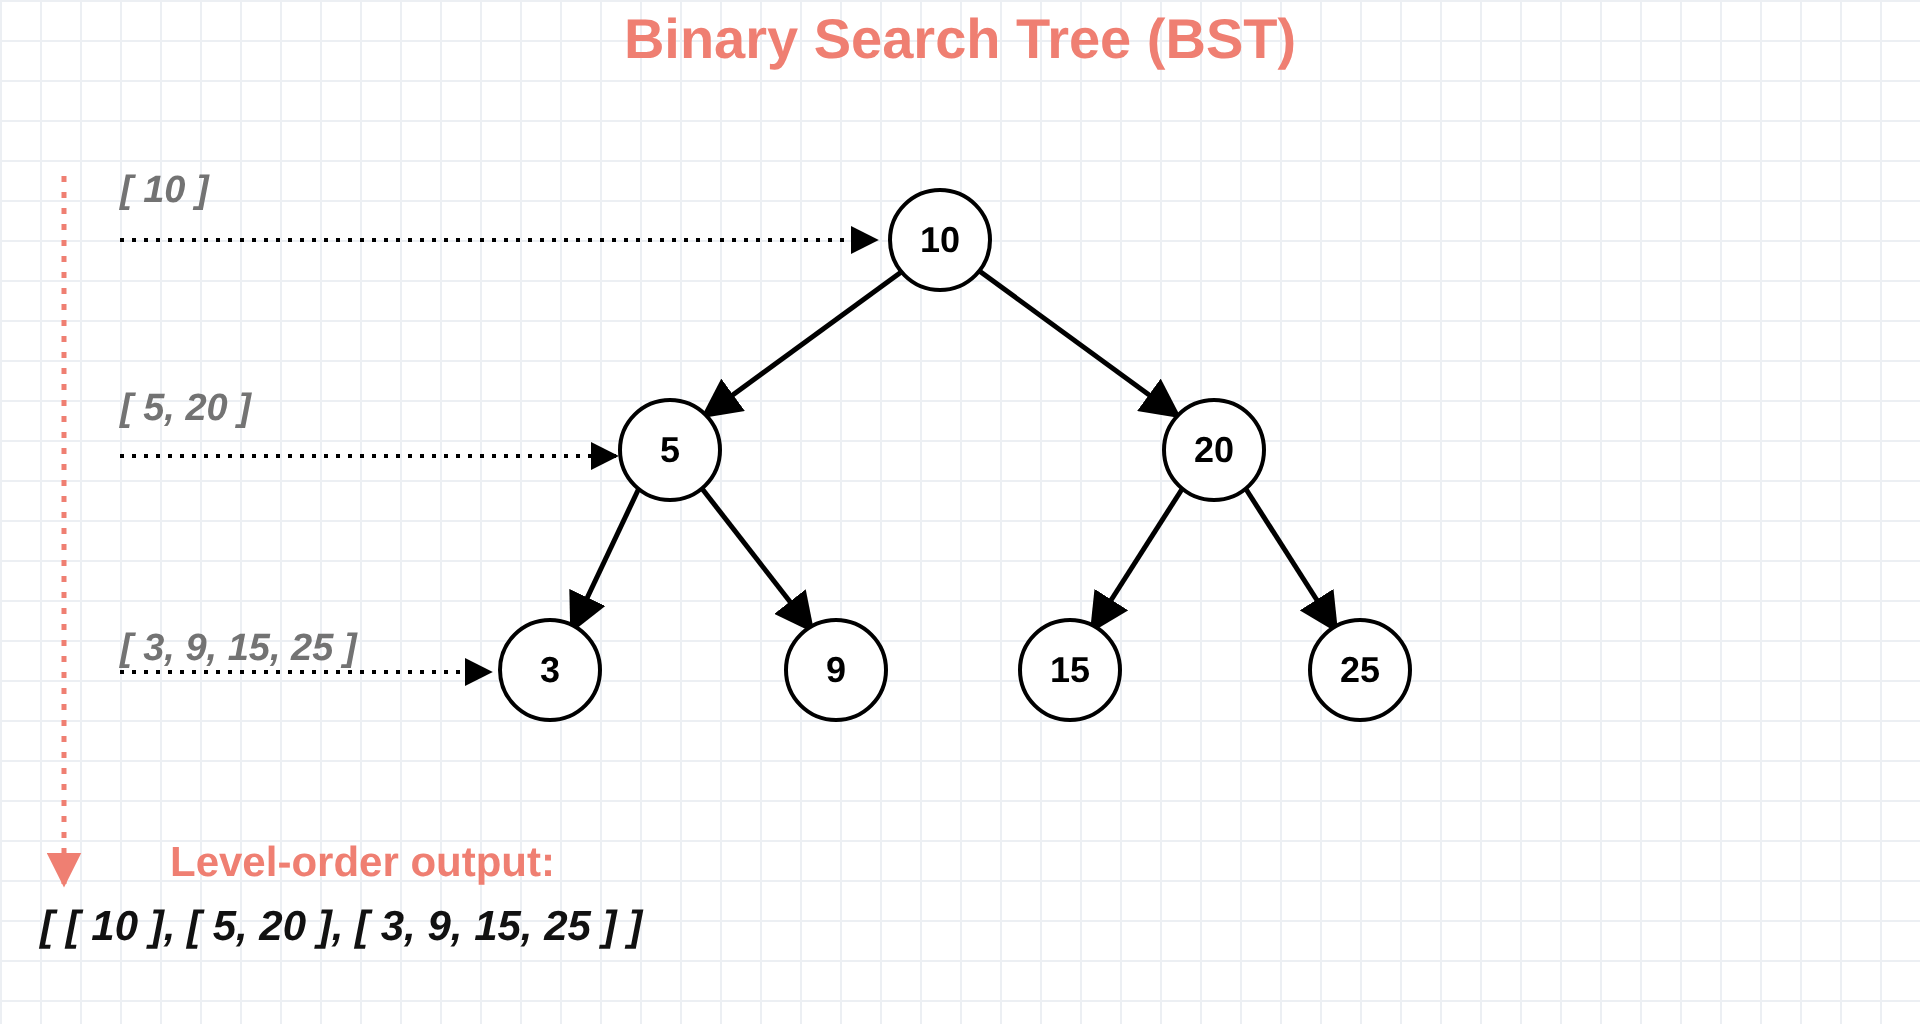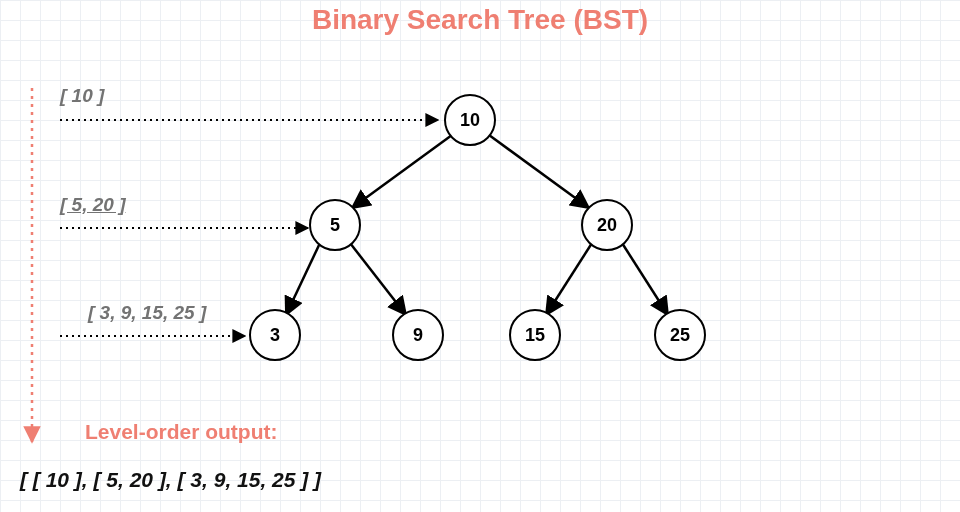--- a/index.html
+++ b/index.html
@@ -74,25 +74,25 @@
     stroke-dasharray: 3 5;
     fill: none;
   }
 </style>
 </head>
 <body>
 
 <div class="title">Binary Search Tree (BST)</div>
 
 <div class="label" style="left:60px; top:85px;">[ 10 ]</div>
-<div class="label" style="left:60px; top:194px;text-decoration:underline;">[ 5, 20 ]</div>
-<div class="label" style="left:60px; top:302px;margin-left:28px;">[ 3, 9, 15, 25 ]</div>
+<div class="label" style="left:60px; top:194px;">[ 5, 20 ]</div>
+<div class="label" style="left:60px; top:314px;">[ 3, 9, 15, 25 ]</div>
 
 <div class="output-title" style="left:85px; top:420px;">Level-order output:</div>
-<div class="output-text" style="left:20px; top:452px;margin-top:16px;">[ [ 10 ], [ 5, 20 ], [ 3, 9, 15, 25 ] ]</div>
+<div class="output-text" style="left:20px; top:452px;">[ [ 10 ], [ 5, 20 ], [ 3, 9, 15, 25 ] ]</div>
 
 <svg width="960" height="512">
   <defs>
     <marker id="arrow-black" viewBox="0 0 10 10" refX="9" refY="5" markerWidth="8" markerHeight="8" orient="auto-start-reverse">
       <path d="M 0 0 L 10 5 L 0 10 z" fill="#000"></path>
     </marker>
     <marker id="arrow-black-sm" viewBox="0 0 10 10" refX="9" refY="5" markerWidth="7" markerHeight="7" orient="auto-start-reverse">
       <path d="M 0 0 L 10 5 L 0 10 z" fill="#000"></path>
     </marker>
     <marker id="arrow-red" viewBox="0 0 10 10" refX="9" refY="5" markerWidth="7" markerHeight="7" orient="auto-start-reverse">

